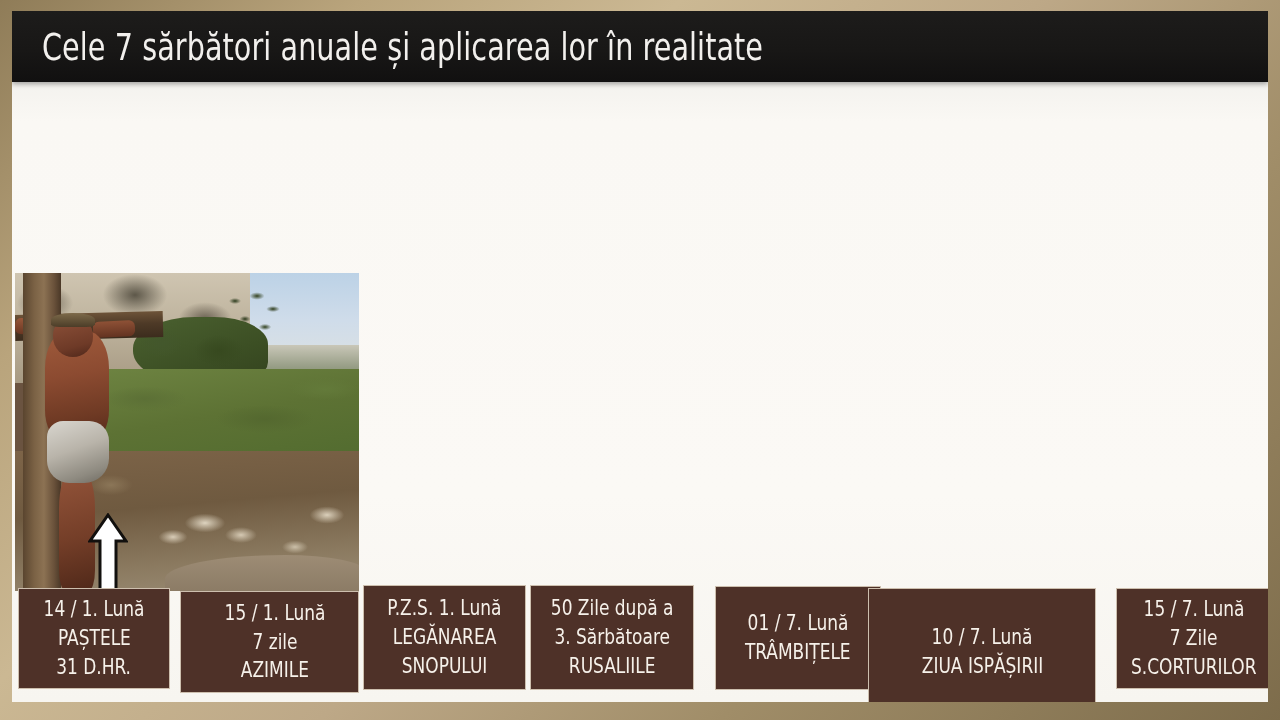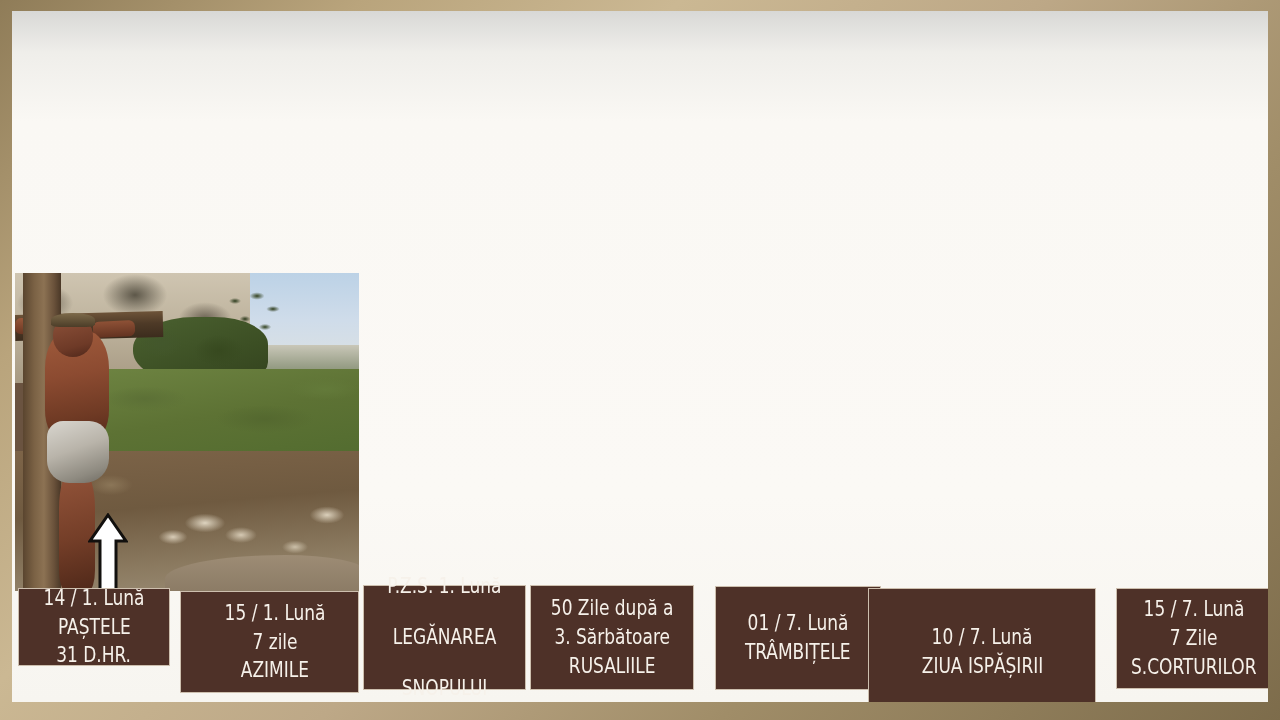--- a/index.html
+++ b/index.html
@@ -223,20 +223,23 @@
     transform: scaleX(0.9);
   }
 </style>
 </head>
 <body>
 
 <div id="presentation-backdrop">
 
   <div id="slide-surface">
 
+    <div id="title-bar">
+      <div id="title-text">Cele 7 sărbători anuale și aplicarea lor în realitate</div>
+    </div>
 
     <div id="photo-frame">
       <div class="photo-layer" id="photo-sky"></div>
       <div class="photo-layer" id="photo-cliff"></div>
       <div class="photo-layer" id="photo-farhill"></div>
       <div class="photo-layer" id="photo-shrub"></div>
       <div class="photo-layer" id="photo-tree"></div>
       <div class="photo-layer" id="photo-grass"></div>
       <div class="photo-layer" id="photo-ground"></div>
       <div class="photo-layer" id="photo-path"></div>
@@ -250,33 +253,33 @@
       <div class="photo-layer" id="figure-legs"></div>
       <div class="photo-layer" id="figure-cloth"></div>
     </div>
 
     <svg id="up-arrow" viewBox="0 0 40 90">
       <polygon points="20,2 38,28 28,28 28,88 12,88 12,28 2,28" fill="#ffffff" stroke="#12100e" stroke-width="3" stroke-linejoin="miter"></polygon>
     </svg>
 
     <div id="festival-row">
 
-      <div class="festival-box" style="left:6px; top:577px; width:152px; height:78px;">
+      <div class="festival-box" style="left:6px; top:577px; width:152px; height:101px;">
         <div class="festival-line">14 / 1. Lună</div>
         <div class="festival-line">PAȘTELE</div>
         <div class="festival-line">31 D.HR.</div>
       </div>
 
       <div class="festival-box" style="left:168px; top:580px; width:179px; height:102px;padding-left:17px;">
         <div class="festival-line">15 / 1. Lună</div>
         <div class="festival-line">7 zile</div>
         <div class="festival-line">AZIMILE</div>
       </div>
 
-      <div class="festival-box" style="left:351px; top:574px; width:163px; height:105px;gap:22px;">
+      <div class="festival-box" style="left:351px; top:574px; width:163px; height:105px;">
         <div class="festival-line">P.Z.S. 1. Lună</div>
         <div class="festival-line">LEGĂNAREA</div>
         <div class="festival-line">SNOPULUI</div>
       </div>
 
       <div class="festival-box" style="left:518px; top:574px; width:164px; height:105px;">
         <div class="festival-line">50 Zile după a</div>
         <div class="festival-line">3. Sărbătoare</div>
         <div class="festival-line">RUSALIILE</div>
       </div>

